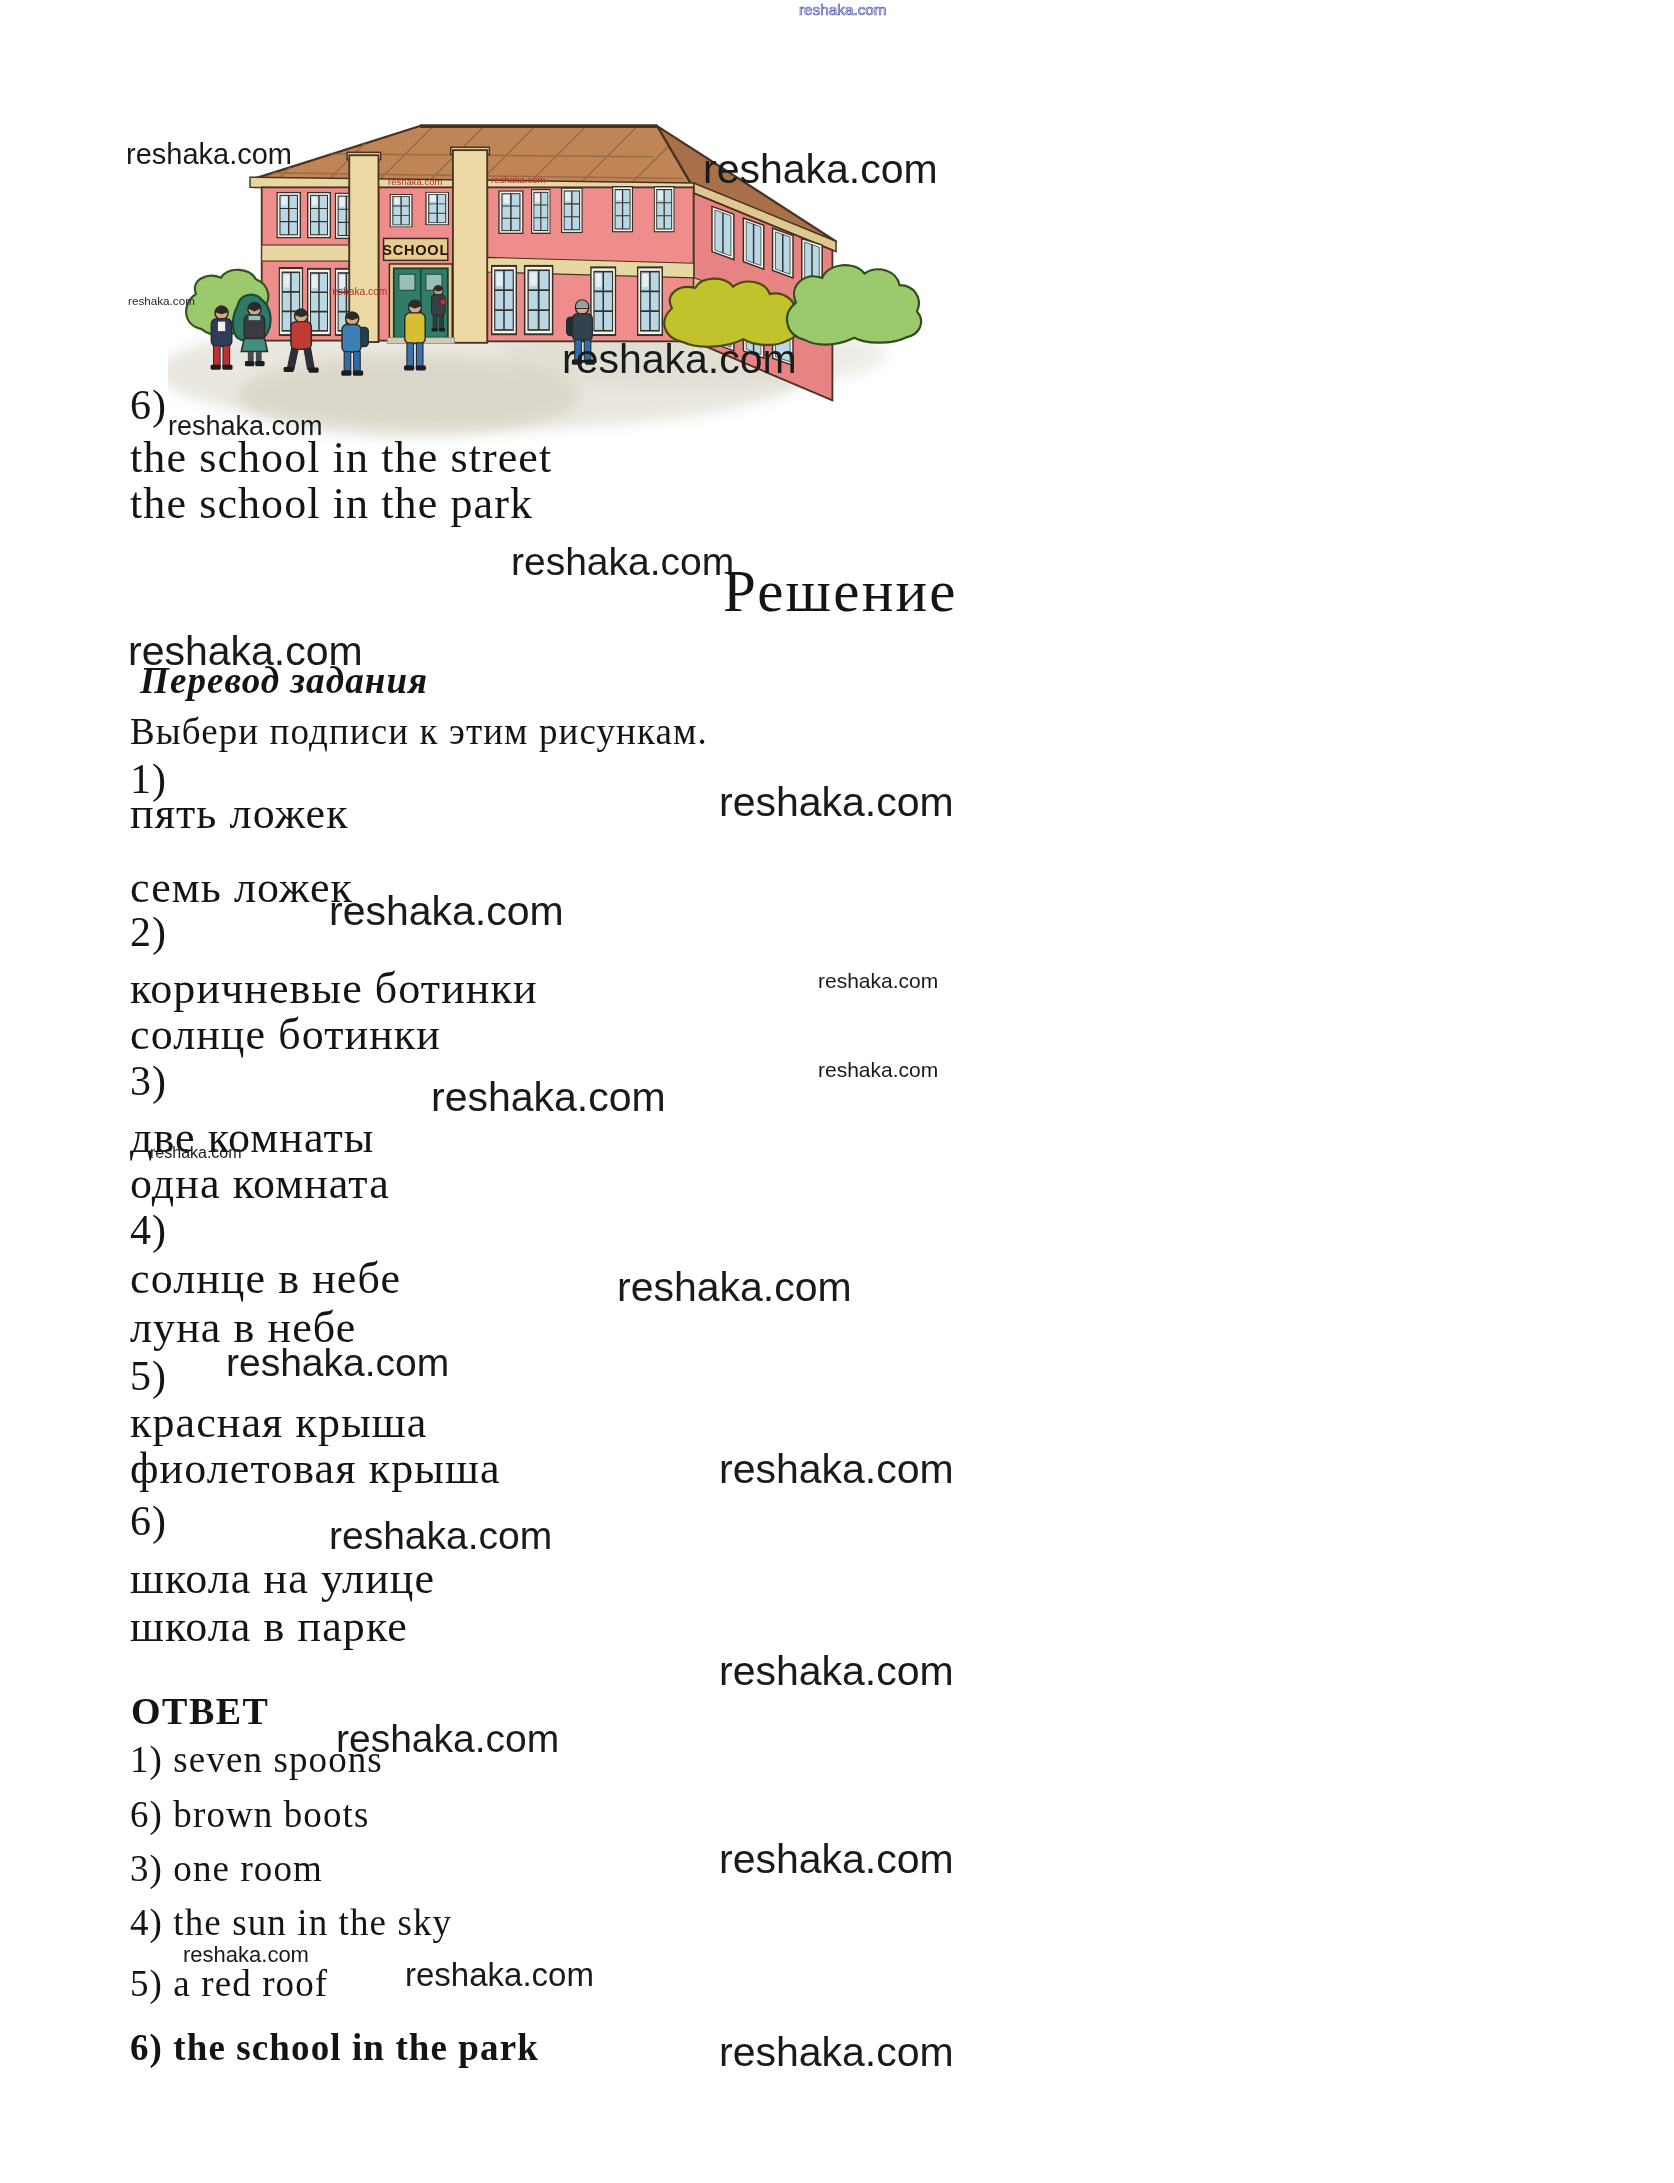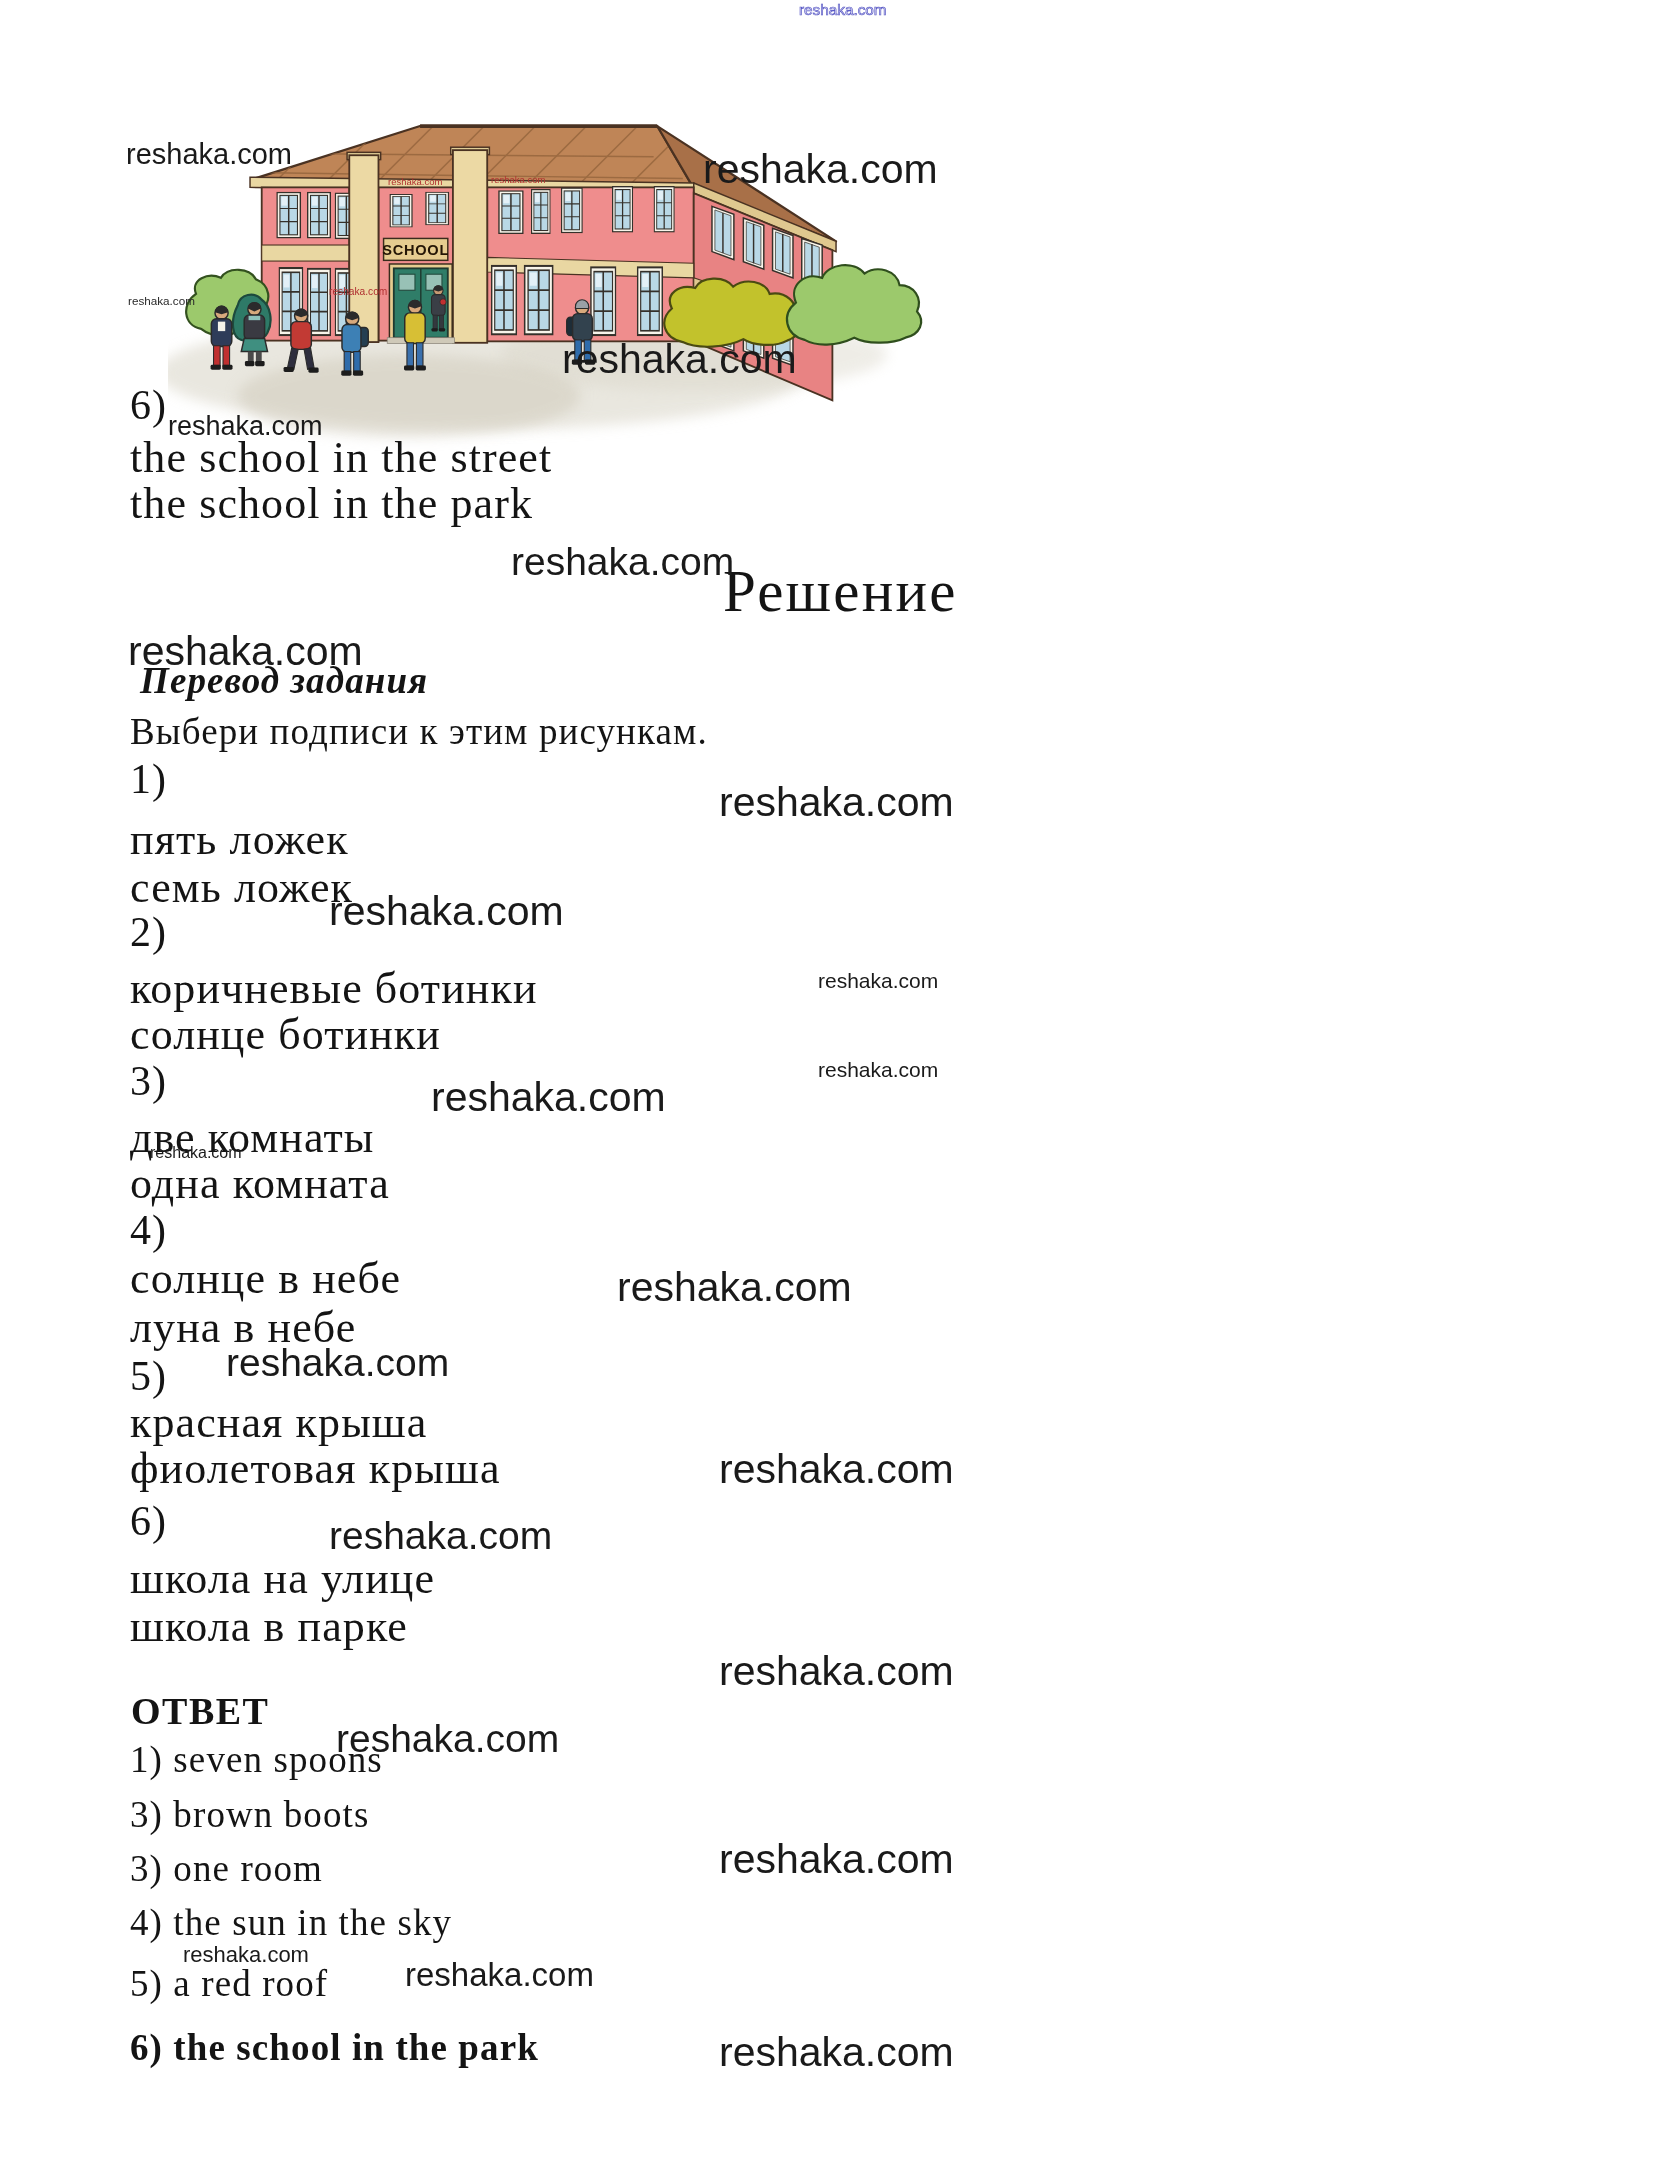--- a/index.html
+++ b/index.html
@@ -255,21 +255,21 @@
 
   <div class="txt num" style="left:130px;top:383px;">6)</div>
   <div class="txt opt" style="left:130px;top:435px;">the school in the street</div>
   <div class="txt opt" style="left:130px;top:481px;">the school in the park</div>
 
   <div class="txt heading" style="left:723px;top:561px;">Решение</div>
   <div class="txt subhead" style="left:140px;top:662px;">Перевод задания</div>
   <div class="txt instr" style="left:130px;top:713px;">Выбери подписи к этим рисункам.</div>
 
   <div class="txt num" style="left:130px;top:757px;">1)</div>
-  <div class="txt opt" style="left:130px;top:817px;text-align:right;">пять ложек</div>
+  <div class="txt opt" style="left:130px;top:791px;text-align:right;">пять ложек</div>
   <div class="txt opt" style="left:130px;top:865px;">семь ложек</div>
 
   <div class="txt num" style="left:130px;top:910px;">2)</div>
   <div class="txt opt" style="left:130px;top:966px;">коричневые ботинки</div>
   <div class="txt opt" style="left:130px;top:1012px;">солнце ботинки</div>
 
   <div class="txt num" style="left:130px;top:1059px;">3)</div>
   <div class="txt opt" style="left:130px;top:1115px;">две комнаты</div>
   <div class="txt opt" style="left:130px;top:1161px;">одна комната</div>
 
@@ -280,20 +280,20 @@
   <div class="txt num" style="left:130px;top:1354px;">5)</div>
   <div class="txt opt" style="left:130px;top:1400px;">красная крыша</div>
   <div class="txt opt" style="left:130px;top:1446px;">фиолетовая крыша</div>
 
   <div class="txt num" style="left:130px;top:1499px;">6)</div>
   <div class="txt opt" style="left:130px;top:1556px;">школа на улице</div>
   <div class="txt opt" style="left:130px;top:1604px;">школа в парке</div>
 
   <div class="txt answer-head" style="left:131px;top:1692px;">ОТВЕТ</div>
   <div class="txt ans" style="left:130px;top:1741px;">1) seven spoons</div>
-  <div class="txt ans" style="left:130px;top:1796px;">3) brown boots</div>
+  <div class="txt ans" style="left:130px;top:1796px;">6) brown boots</div>
   <div class="txt ans" style="left:130px;top:1850px;">3) one room</div>
   <div class="txt ans" style="left:130px;top:1904px;">4) the sun in the sky</div>
   <div class="txt ans" style="left:130px;top:1965px;">5) a red roof</div>
   <div class="txt ans" style="left:130px;top:2029px;font-weight:bold;">6) the school in the park</div>
 
 </div>
 
 
 </body></html>

